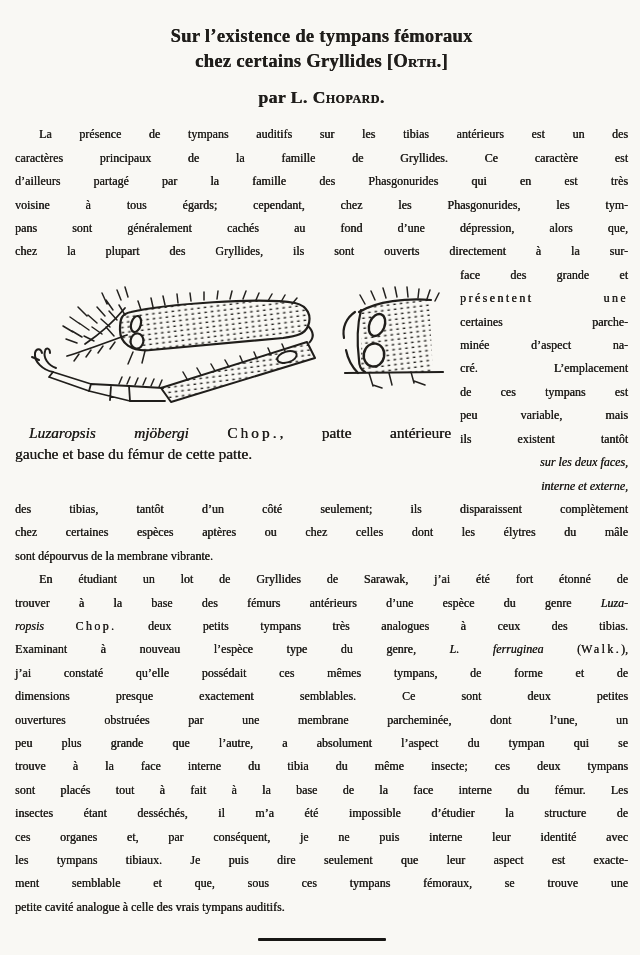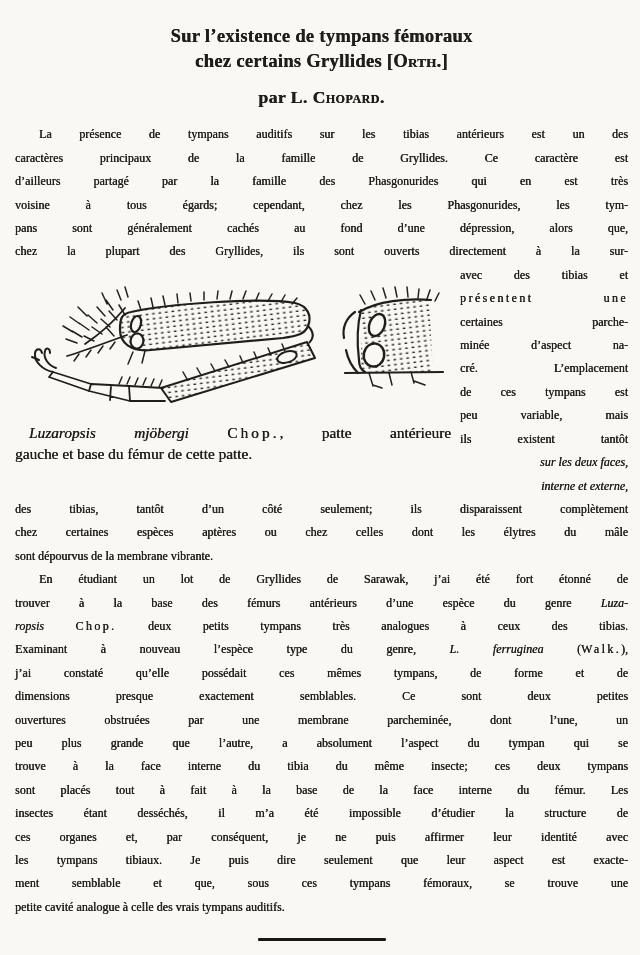--- a/index.html
+++ b/index.html
@@ -110,21 +110,21 @@
           <path d="M350,36l-5,-9 M360,32l-4,-9 M371,30l-3,-10 M382,29l-2,-10 M393,29l-1,-10 M403,30l1,-9 M412,31l3,-9 M420,33l4,-8"></path>
           <path d="M354,105l4,13 M358,117l9,3 M374,105l3,12 M396,104l3,11 M399,113l11,4"></path>
         </g>
       </svg>
       <div class="caption">
           <div class="ln ji"><span class="i">Luzaropsis mjöbergi</span><span> </span><span class="sp">Chop.</span><span>, patte antérieure</span></div>
           <div class="ln l"><span>gauche et base du fémur de cette patte.</span></div>
         </div>
     </div>
     <div class="sidecol">
-        <div class="ln j"><span>avec des tibias et</span></div>
+        <div class="ln j"><span>face des grande et</span></div>
         <div class="ln j"><span class="sp">présentent une</span></div>
         <div class="ln j"><span>certaines parche-</span></div>
         <div class="ln j"><span>minée d’aspect na-</span></div>
         <div class="ln j"><span>cré. L’emplacement</span></div>
         <div class="ln j"><span>de ces tympans est</span></div>
         <div class="ln j"><span>peu variable, mais</span></div>
         <div class="ln j"><span>ils existent tantôt</span></div>
         <div class="ln r"><span>sur les deux faces,</span></div>
         <div class="ln r"><span>interne et externe,</span></div>
       </div>
@@ -140,21 +140,21 @@
       <div class="ln j"><span>trouver à la base des fémurs antérieurs d’une espèce du genre </span><span class="i">Luza-</span></div>
       <div class="ln j"><span class="i">ropsis</span><span> </span><span class="sp">Chop.</span><span> deux petits tympans très analogues à ceux des tibias.</span></div>
       <div class="ln j"><span>Examinant à nouveau l’espèce type du genre, </span><span class="i">L. ferruginea</span><span> (</span><span class="sp">Walk.</span><span>),</span></div>
       <div class="ln j"><span>j’ai constaté qu’elle possédait ces mêmes tympans, de forme et de</span></div>
       <div class="ln j"><span>dimensions presque exactement semblables. Ce sont deux petites</span></div>
       <div class="ln j"><span>ouvertures obstruées par une membrane parcheminée, dont l’une, un</span></div>
       <div class="ln j"><span>peu plus grande que l’autre, a absolument l’aspect du tympan qui se</span></div>
       <div class="ln j"><span>trouve à la face interne du tibia du même insecte; ces deux tympans</span></div>
       <div class="ln j"><span>sont placés tout à fait à la base de la face interne du fémur. Les</span></div>
       <div class="ln j"><span>insectes étant desséchés, il m’a été impossible d’étudier la structure de</span></div>
-      <div class="ln j"><span>ces organes et, par conséquent, je ne puis affirmer leur identité avec</span></div>
+      <div class="ln j"><span>ces organes et, par conséquent, je ne puis interne leur identité avec</span></div>
       <div class="ln j"><span>les tympans tibiaux. Je puis dire seulement que leur aspect est exacte-</span></div>
       <div class="ln j"><span>ment semblable et que, sous ces tympans fémoraux, se trouve une</span></div>
       <div class="ln l"><span>petite cavité analogue à celle des vrais tympans auditifs.</span></div>
     </div>
 
   <div class="endrule"></div>
 
 </div>
 
 </body></html>

